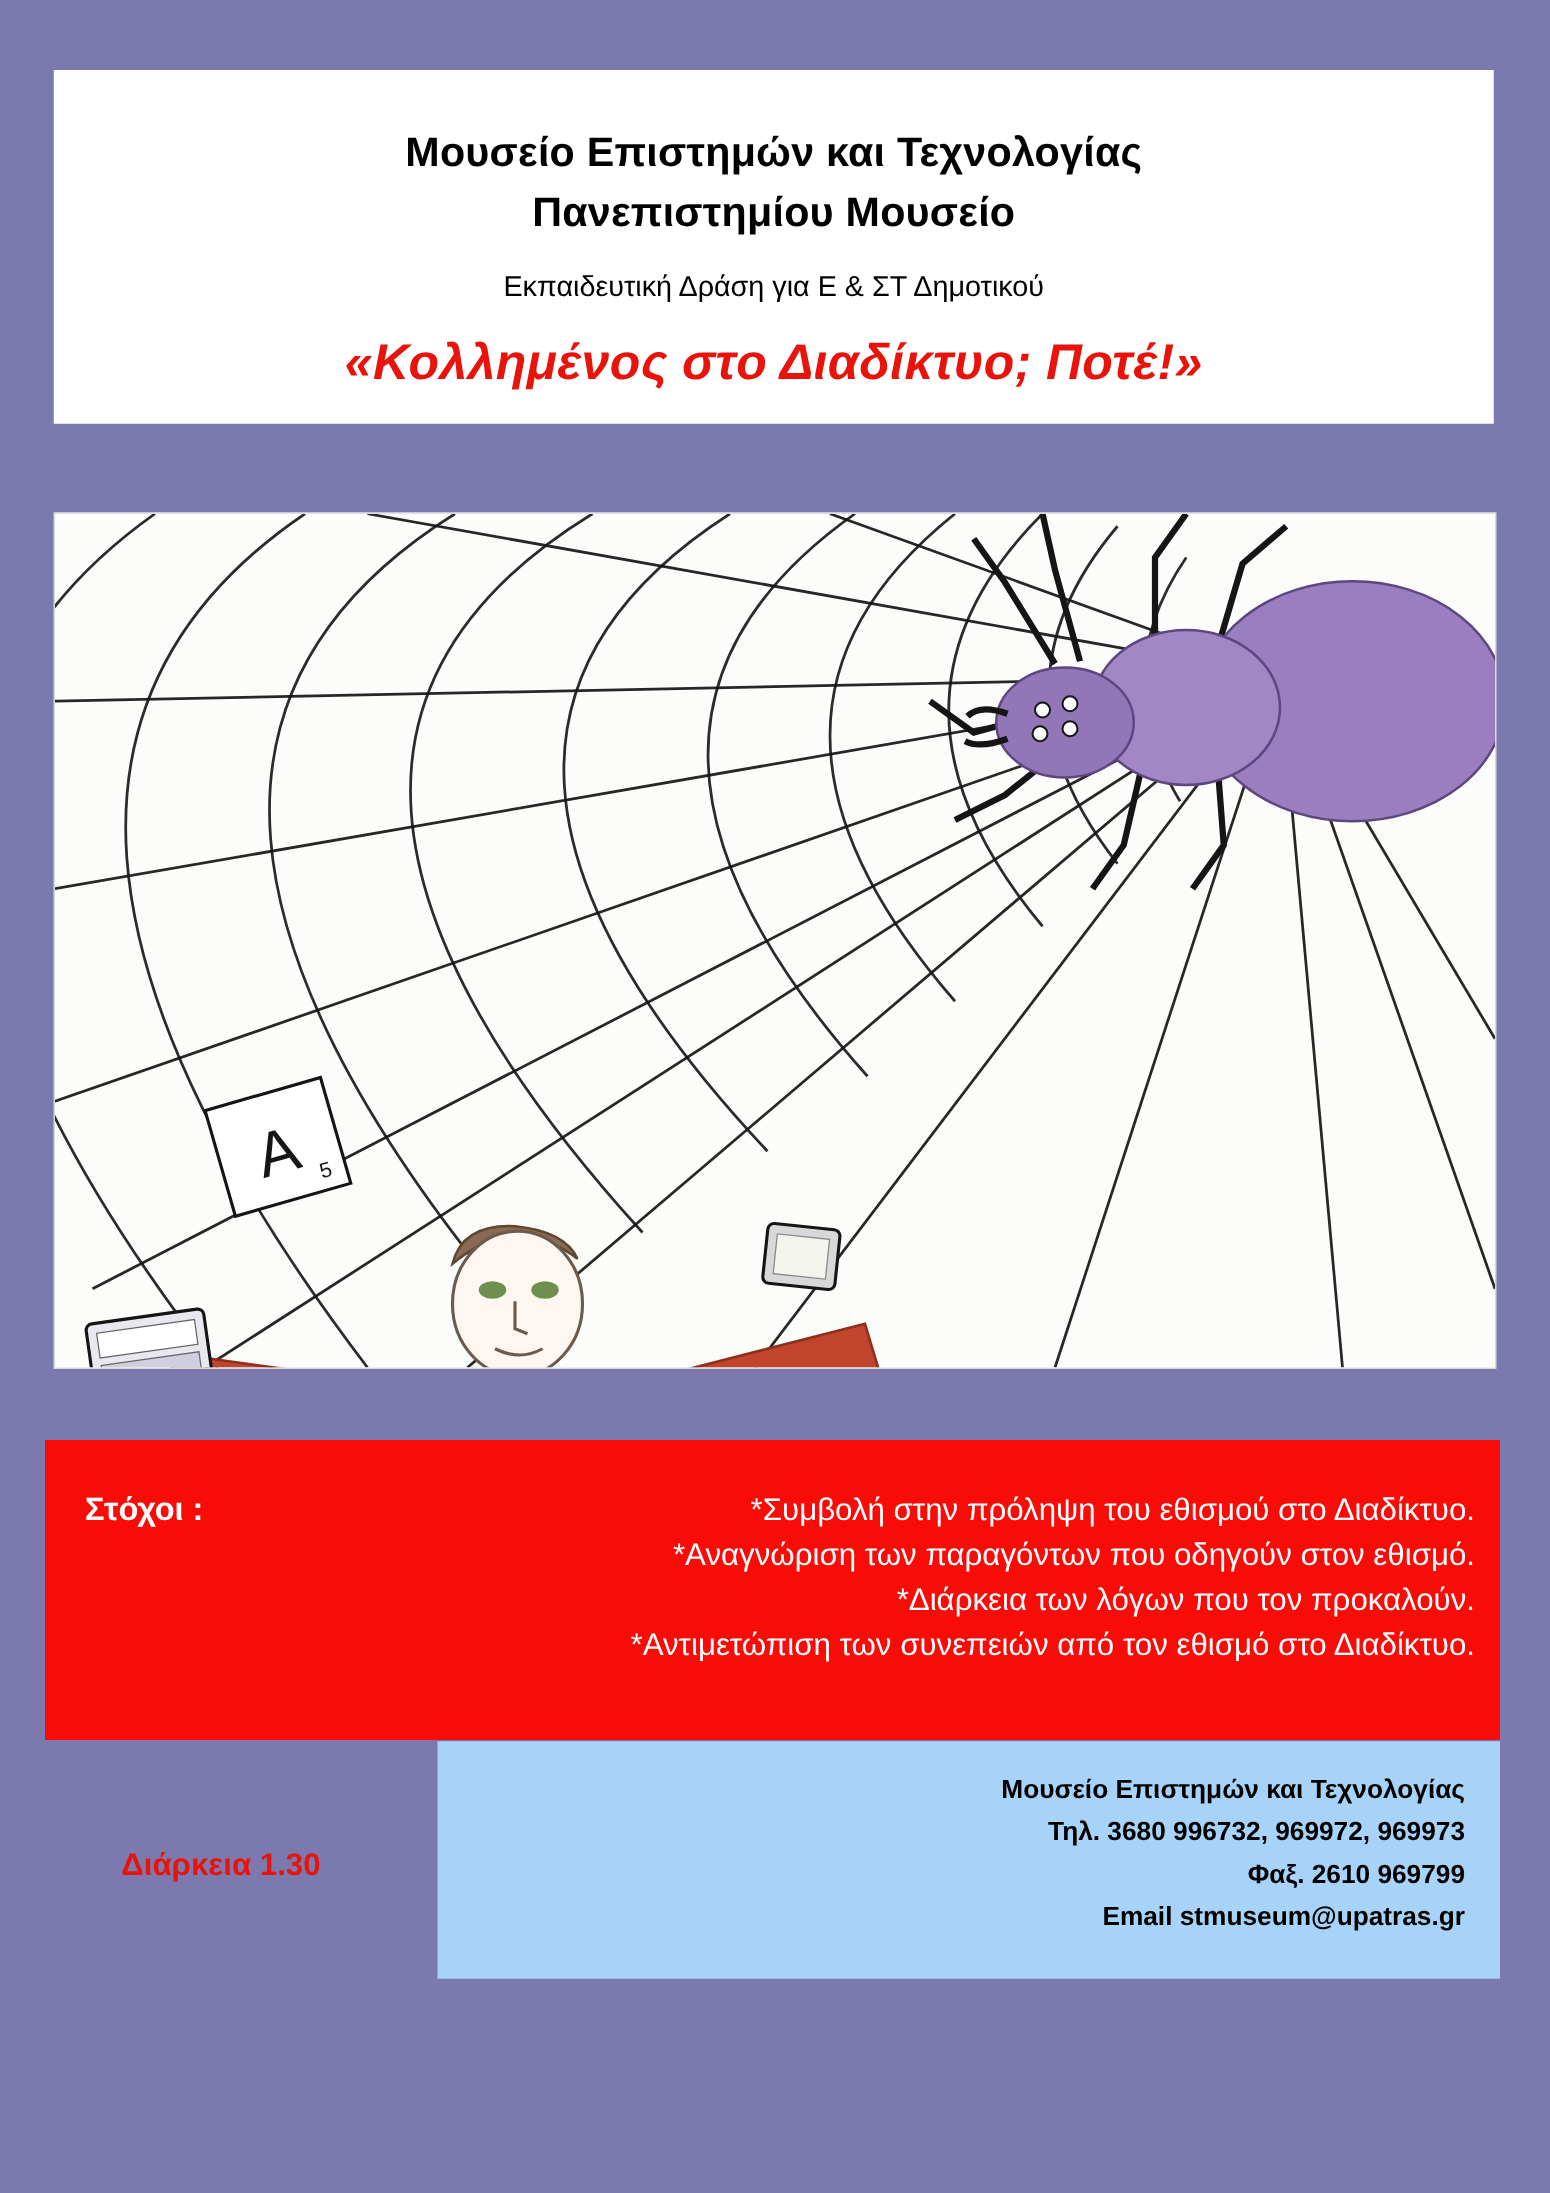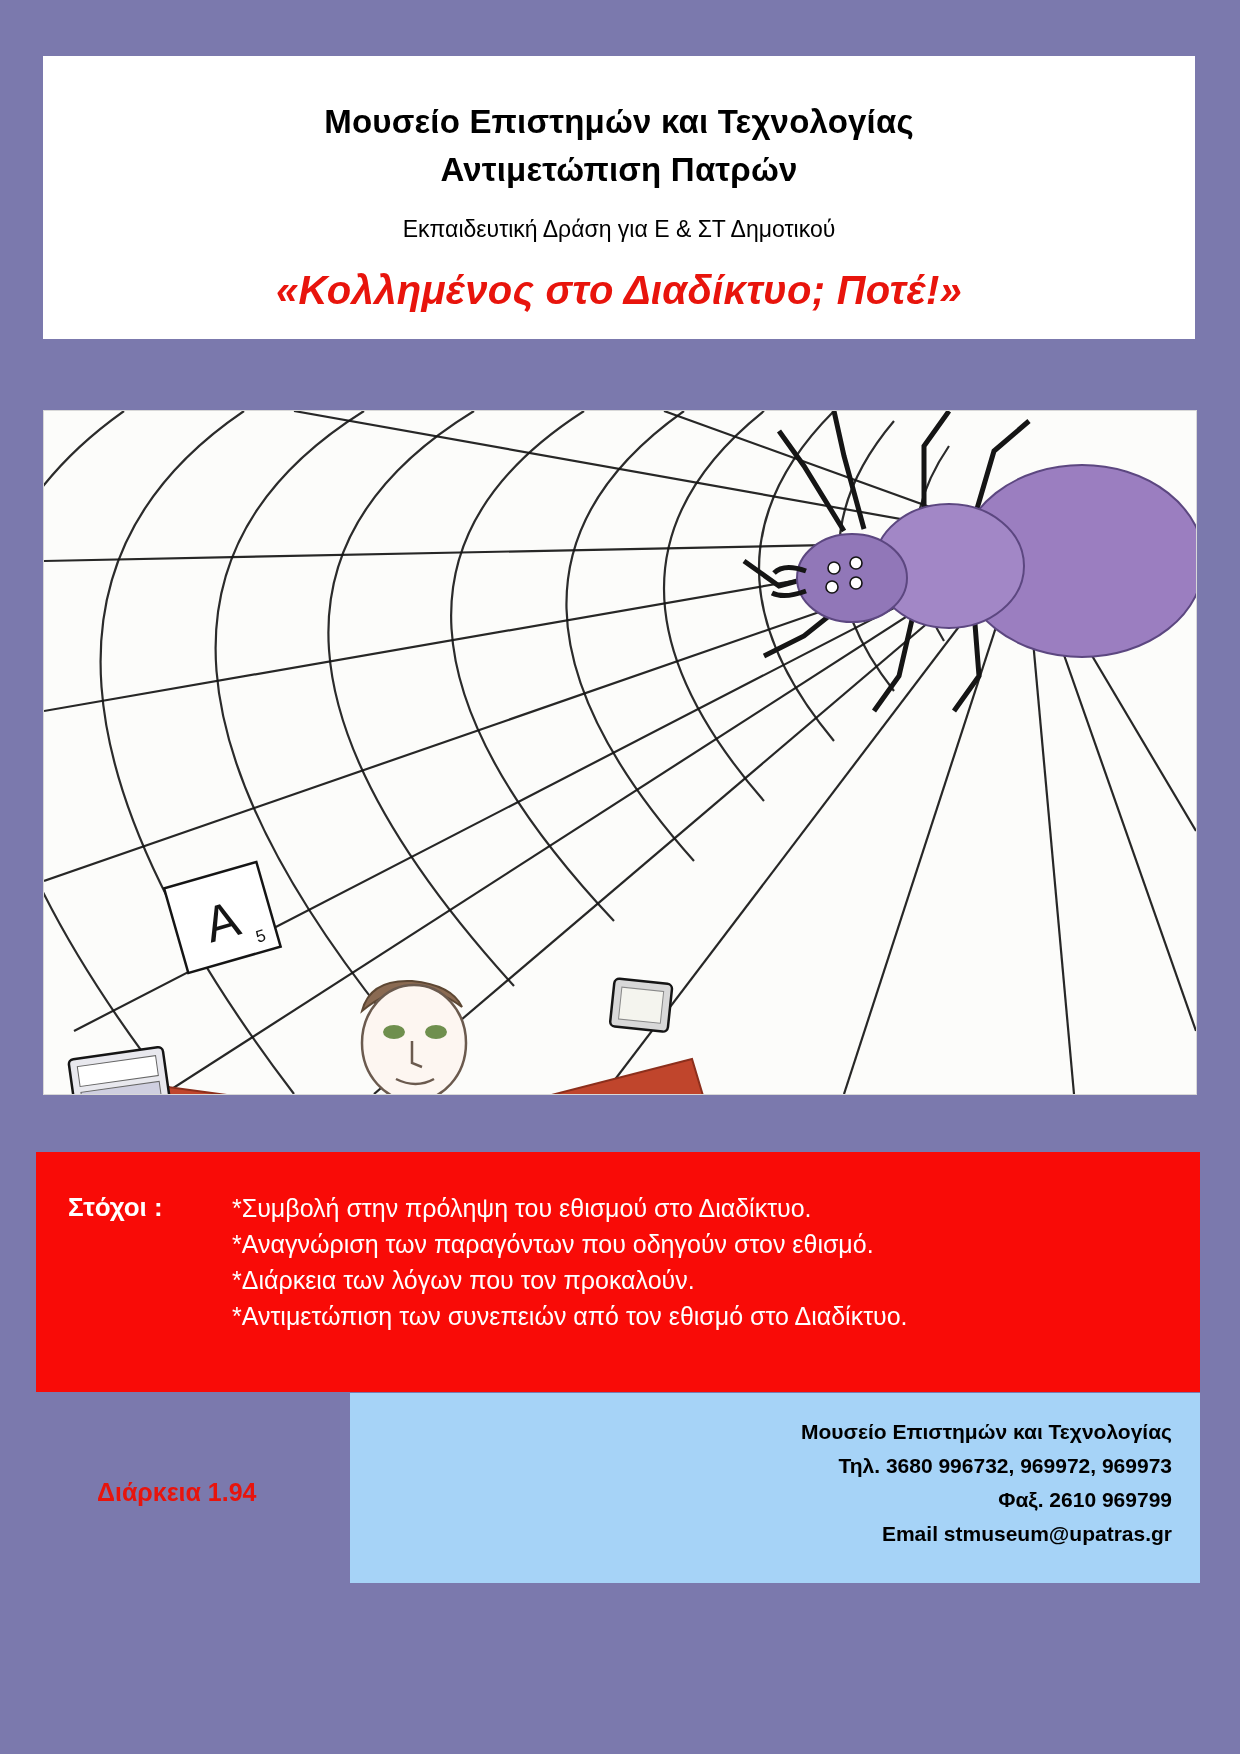--- a/index.html
+++ b/index.html
@@ -87,20 +87,21 @@
     top: 40px;
     font-size: 26px;
     font-weight: bold;
     color: #ffffff;
   }
   .goals-list {
     position: absolute;
     left: 196px;
     top: 38px;
     right: 20px;
+    text-align: right;
   }
   .goal-item {
     font-size: 25px;
     line-height: 1.44;
     color: #ffffff;
     white-space: nowrap;
   }
 
   
   .footer-blue {
@@ -129,21 +130,21 @@
     color: #e8140c;
   }
 </style>
 </head>
 <body>
 
 <div class="poster">
 
   <div class="header-panel">
     <div class="hdr-line1">Μουσείο Επιστημών και Τεχνολογίας</div>
-    <div class="hdr-line2">Αντιμετώπιση Πατρών</div>
+    <div class="hdr-line2">Πανεπιστημίου Μουσείο</div>
     <div class="hdr-sub">Εκπαιδευτική Δράση για Ε &amp; ΣΤ Δημοτικού</div>
     <div class="hdr-title">«Κολλημένος στο Διαδίκτυο; Ποτέ!»</div>
   </div>
 
   <div class="art-frame">
     <svg class="art-svg" viewBox="0 0 1152 683" preserveAspectRatio="none">
       <rect x="0" y="0" width="1152" height="683" fill="#fcfcfa"></rect>
 
       <g stroke="#151515" stroke-width="2.2" fill="none" opacity="0.92">
         <path d="M980 130 L0 470"></path>
@@ -278,15 +279,15 @@
     </div>
   </div>
 
   <div class="footer-blue">
     <div class="footer-line">Μουσείο Επιστημών και Τεχνολογίας</div>
     <div class="footer-line">Τηλ. 3680 996732, 969972, 969973</div>
     <div class="footer-line">Φαξ. 2610 969799</div>
     <div class="footer-line">Email stmuseum@upatras.gr</div>
   </div>
 
-  <div class="duration">Διάρκεια  1.94</div>
+  <div class="duration">Διάρκεια  1.30</div>
 
 </div>
 
 </body></html>

